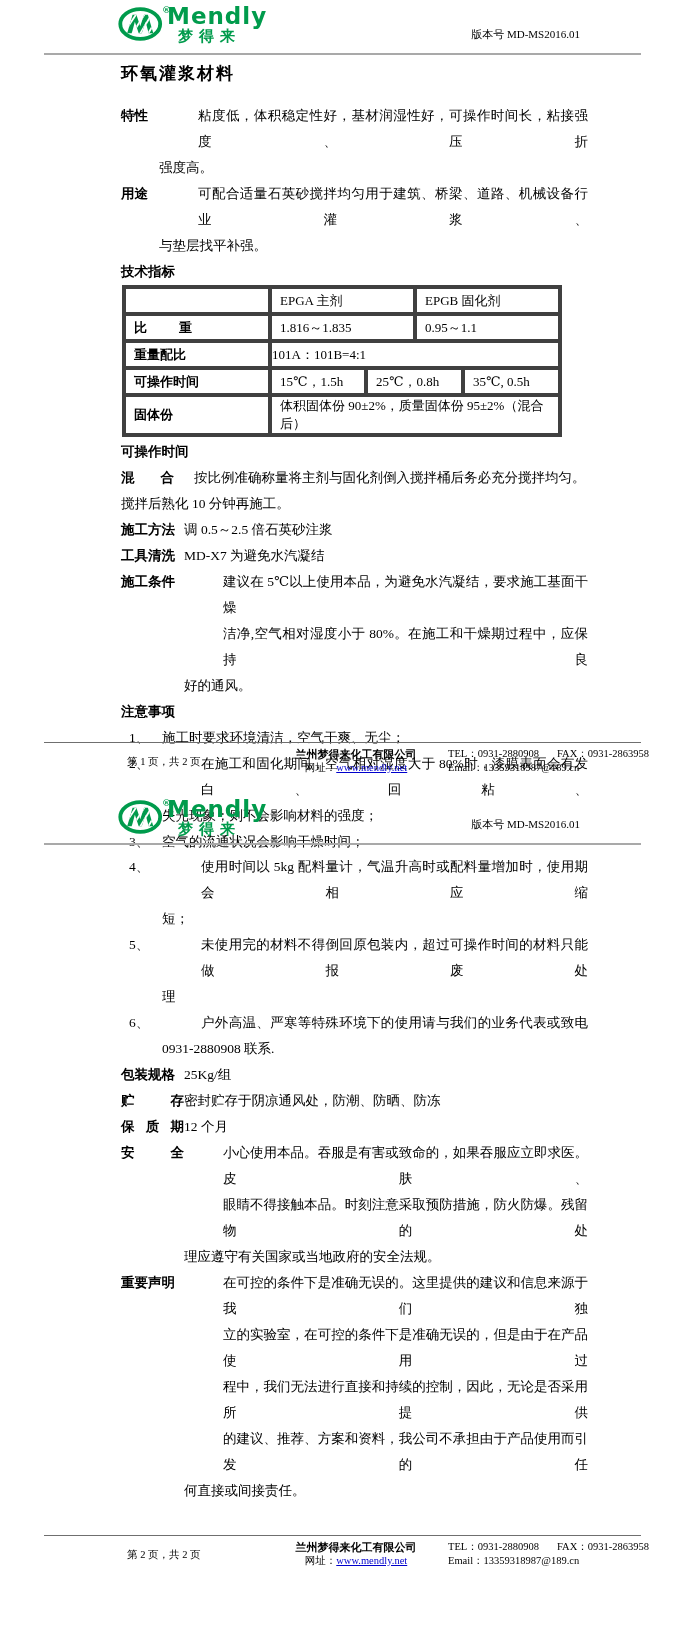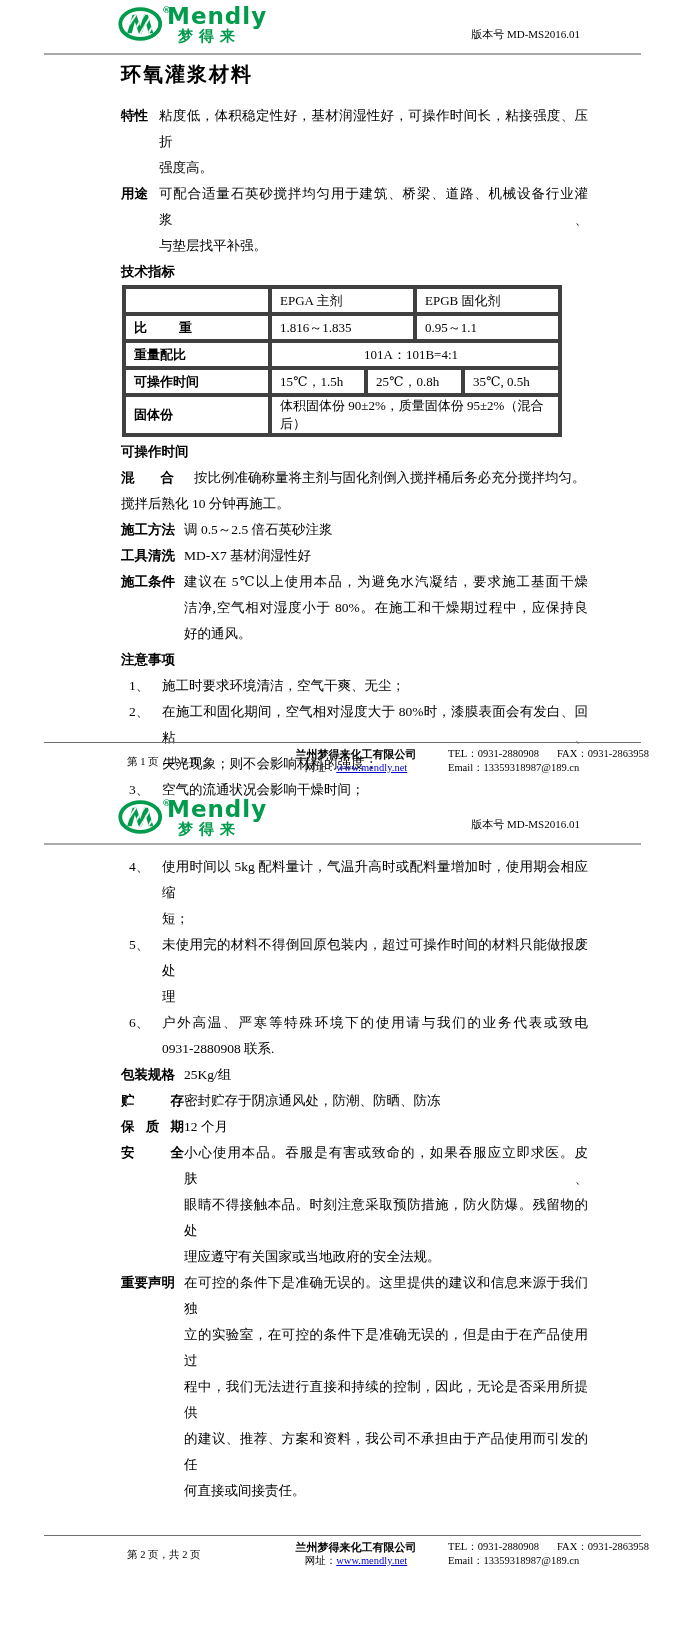--- a/index.html
+++ b/index.html
@@ -16,47 +16,47 @@
   .reg{position:absolute;left:44px;top:0;font-size:9px;color:#009b4c;
        font-family:"DejaVu Sans",sans-serif;font-weight:bold;}
   .logo-text{margin-left:3px;}
   .logo-en{font-family:"DejaVu Sans","Liberation Sans",sans-serif;font-weight:800;
            color:#009b4c;font-size:23px;line-height:23px;letter-spacing:1px;}
   .logo-cn{font-family:"DejaVu Sans","Liberation Sans",sans-serif;font-weight:bold;
            color:#009b4c;font-size:15px;line-height:17px;letter-spacing:6px;padding-left:11px;}
   .version{position:absolute;top:27px;right:107px;font-size:11px;}
   .rule{border-top:2px solid #a9a9a9;margin-left:44px;width:597px;height:0;}
 
-  .title{margin:6px 0 0 121px;font-size:20px;line-height:26px;font-weight:bold;
+  .title{margin:6px 0 0 121px;font-size:17px;line-height:26px;font-weight:bold;
          font-family:"Liberation Sans","DejaVu Sans",sans-serif;letter-spacing:2px;}
 
   .body{margin-left:121px;width:467px;font-size:13.5px;line-height:26px;}
   .b1{margin-top:16px;}
   .b2{margin-top:0;}
   .b3{margin-top:9px;}
   .drow{display:flex;}
   .dlbl{flex:none;font-weight:bold;font-family:"Liberation Sans","DejaVu Sans",sans-serif;}
   .w38{width:38px;}
   .w63{width:63px;}
   .mixlbl{width:53px;padding-right:20px;text-align:justify;text-align-last:justify;}
   .spread63{width:63px;text-align:justify;text-align-last:justify;}
   .dtxt{flex:1;}
-  .just{text-align:justify;text-align-last:justify;}
+  .just{text-align:justify;text-align-last:justify;margin-left:39px;}
   .fullline{margin-left:0;}
 
   .sect{margin-left:121px;font-size:13.5px;line-height:26px;font-weight:bold;
         font-family:"Liberation Sans","DejaVu Sans",sans-serif;}
   .s2{margin-top:2px;}
 
   .tek{margin-left:122px;border-collapse:collapse;table-layout:fixed;width:436px;
        font-size:13px;}
   .tek td{border:4px solid #404040;height:23px;padding:0 8px 0 8px;vertical-align:middle;overflow:hidden;}
   .tek td.lc{font-weight:bold;font-family:"Liberation Sans","DejaVu Sans",sans-serif;}
   .tek td.bcell{font-weight:bold;font-family:"Liberation Sans","DejaVu Sans",sans-serif;}
-  .tek td.center{text-align:center;padding-left:0;}
+  .tek td.center{text-align:left;padding-left:0;}
   .tspread{display:inline-block;width:58px;text-align:justify;text-align-last:justify;}
 
   .nrow{display:flex;}
   .nno{flex:none;width:33px;margin-left:8px;}
   .ntxt{flex:1;}
 
   
   .pfoot{position:absolute;left:0;width:687px;font-size:10.5px;line-height:14px;}
   .frule{border-top:1px solid #6f6f6f;margin-left:44px;width:597px;height:0;}
   .frow{display:flex;margin:4px 0 0 127px;align-items:center;}
@@ -167,21 +167,21 @@
         <span class="dlbl mixlbl">混合</span>
         <div class="dtxt">按比例准确称量将主剂与固化剂倒入搅拌桶后务必充分搅拌均匀。</div>
       </div>
       <div class="fullline">搅拌后熟化 10 分钟再施工。</div>
       <div class="drow">
         <span class="dlbl w63">施工方法</span>
         <div class="dtxt">调 0.5～2.5 倍石英砂注浆</div>
       </div>
       <div class="drow">
         <span class="dlbl w63">工具清洗</span>
-        <div class="dtxt">MD-X7 基材润湿性好</div>
+        <div class="dtxt">MD-X7 为避免水汽凝结</div>
       </div>
       <div class="drow">
         <span class="dlbl w63">施工条件</span>
         <div class="dtxt">
           <div class="just">建议在 5℃以上使用本品，为避免水汽凝结，要求施工基面干燥</div>
           <div class="just">洁净,空气相对湿度小于 80%。在施工和干燥期过程中，应保持良</div>
           <div>好的通风。</div>
         </div>
       </div>
     </div>

